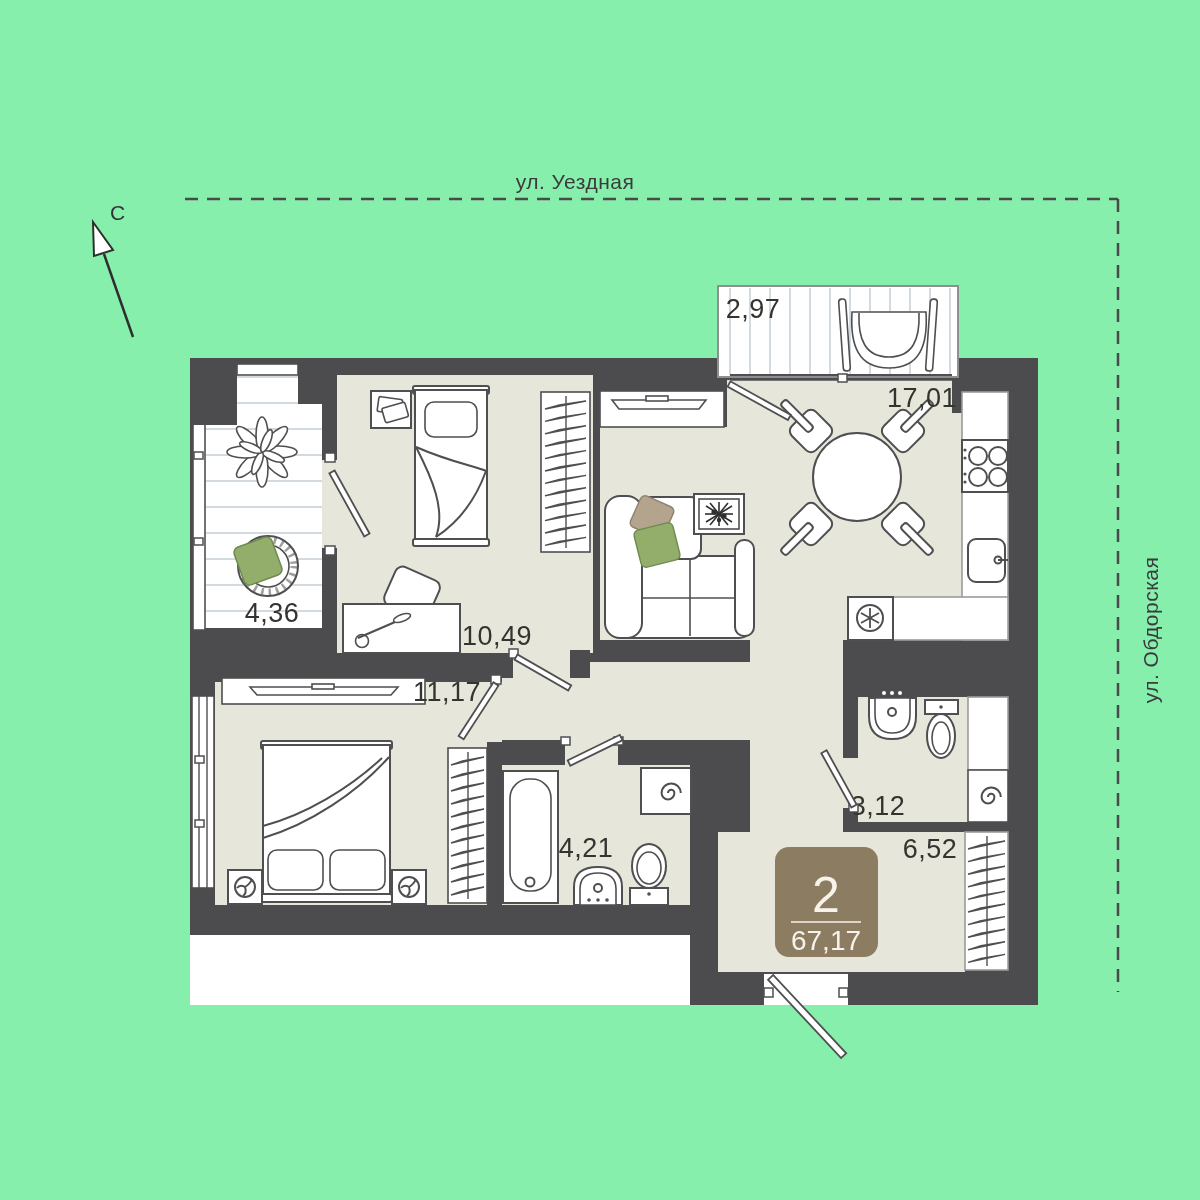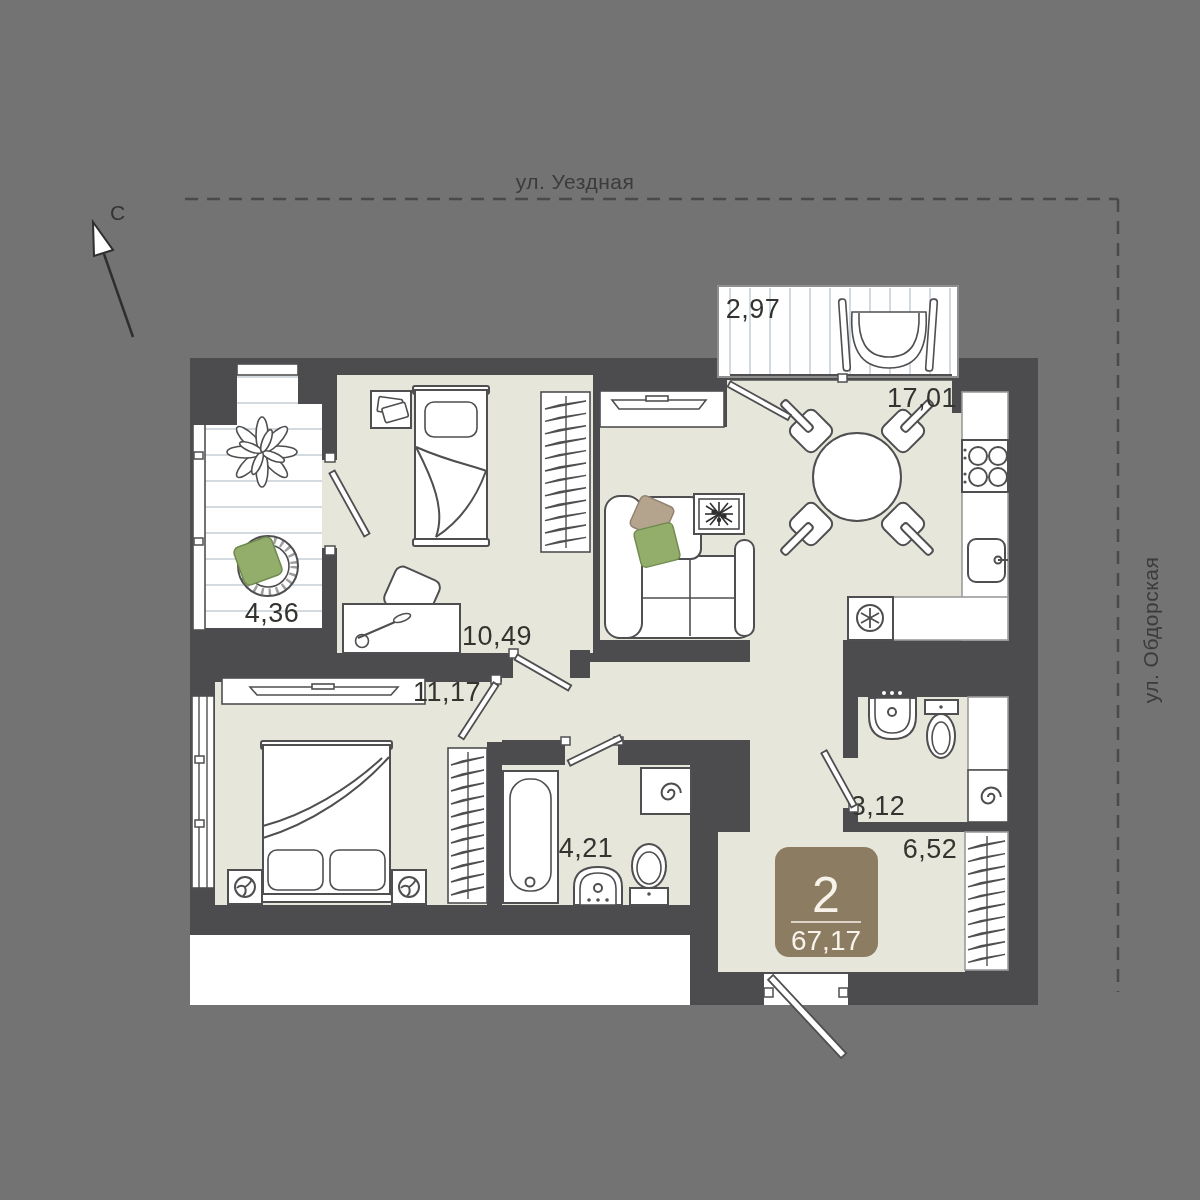--- a/index.html
+++ b/index.html
@@ -1,21 +1,21 @@
 <!DOCTYPE html>
 <html style="--wall: #4c4c4e; --floor: #e6e6da; --badge: #8c7c61; --badge-text: #f7f3ea; --green: #93ad6b; --tan: #b4a48d; --stripe: #d3dae0; --line: #4f4f51; --street: #3b3b3d;"><head>
 <meta charset="utf-8">
 <style>
   :root{
     --wall:#4c4c4e; --floor:#e6e6da; --badge:#8c7c61; --badge-text:#f7f3ea;
     --green:#93ad6b; --tan:#b4a48d; --stripe:#d3dae0; --line:#4f4f51; --street:#3b3b3d;
     --counter-border:#9b9b9b;
   }
   html,body{margin:0;padding:0;background:#fff;}
-  .stage{position:relative;width:1200px;height:1200px;background:#737373;overflow:hidden;
+  .stage{position:relative;width:1200px;height:1200px;background:#86efac;overflow:hidden;
          font-family:"Liberation Sans", sans-serif;}
   svg{position:absolute;left:0;top:0;}
   text{font-family:"Liberation Sans", sans-serif;fill:#333330;}
   .area-label{font-size:27px;font-weight:500;letter-spacing:.5px;}
   .street-label{font-size:21px;fill:var(--street);letter-spacing:.5px;}
   .furn{fill:#ffffff;stroke:var(--line);stroke-width:2;}
   .furn-thin{fill:#ffffff;stroke:var(--line);stroke-width:1.6;}
   .sym{fill:none;stroke:var(--line);stroke-width:2;}
   .cnt{fill:#ffffff;stroke:var(--counter-border);stroke-width:1.6;}
   .leaf{fill:#ffffff;stroke:var(--line);stroke-width:1.8;}

